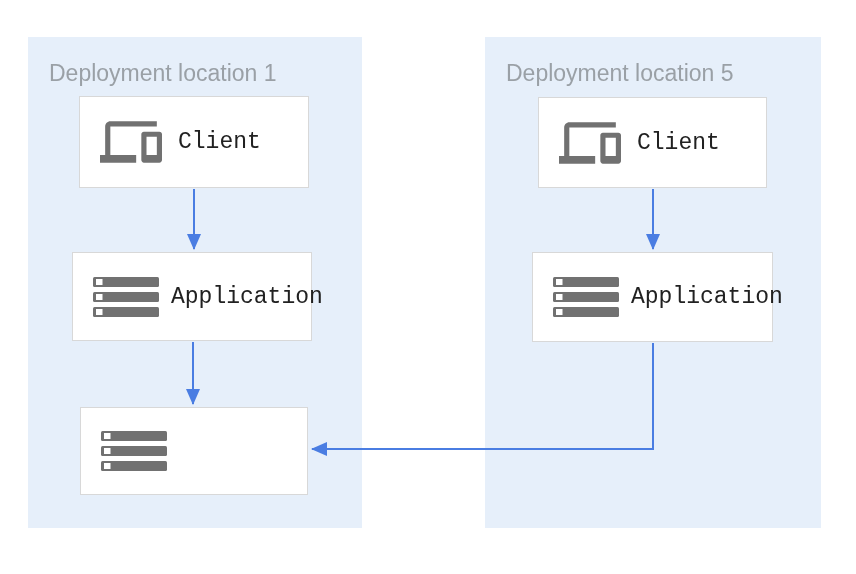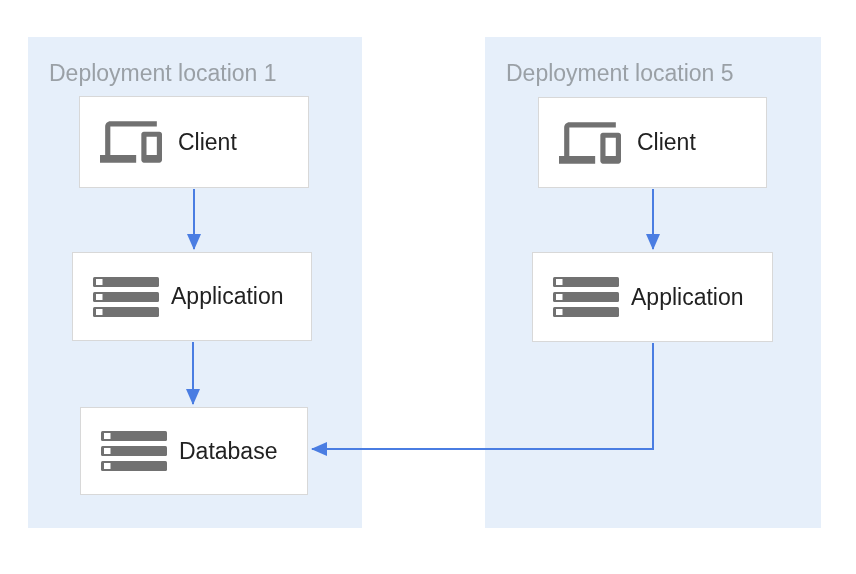--- a/index.html
+++ b/index.html
@@ -74,20 +74,21 @@
     align-items: center;
     justify-content: flex-start;
   }
   .node .icon svg { display: block; fill: var(--icon-gray); }
 
   .node-label {
     margin-left: 12px;
     font-size: 23px;
     color: var(--node-text);
     white-space: nowrap;
+    font-family: Liberation Mono, monospace;
   }
 
   .defs-hidden { position: absolute; width: 0; height: 0; overflow: hidden; }
 </style>
 </head>
 <body>
 
 <svg class="defs-hidden" aria-hidden="true">
   <defs>
 
@@ -144,21 +145,20 @@
     </span>
     <span class="node-label">Application</span>
   </div>
 
   <div class="node node--db1">
     <span class="icon">
       <svg width="66" height="40">
           <use href="#sym-server"></use>
         </svg>
     </span>
-    <span class="node-label">Database</span>
   </div>
 
   <div class="node node--client2">
     <span class="icon">
       <svg width="62" height="62">
           <use href="#sym-devices"></use>
         </svg>
     </span>
     <span class="node-label">Client</span>
   </div>

